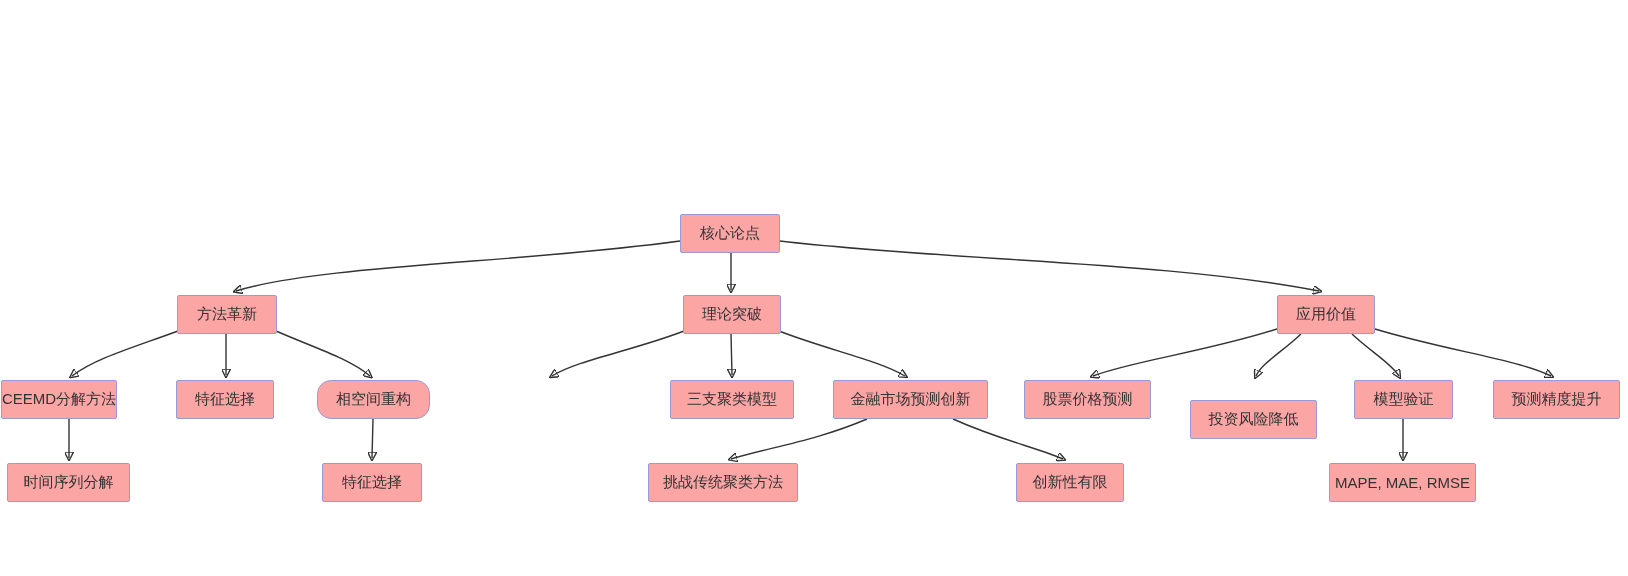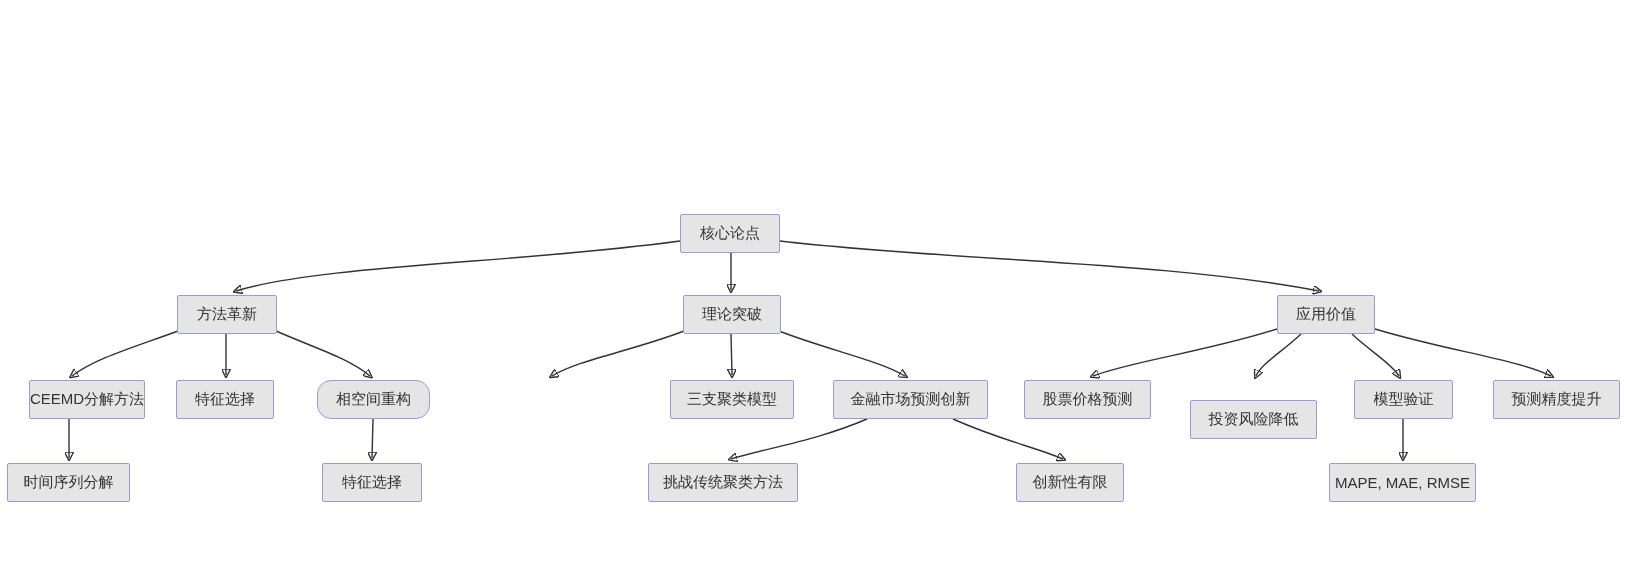--- a/index.html
+++ b/index.html
@@ -24,21 +24,21 @@
   }
   .edges-layer path {
     fill: none;
     stroke: #333333;
     stroke-width: 1.4;
   }
   .node {
     position: absolute;
     box-sizing: border-box;
     height: 39px;
-    background: #e5e5e5;
+    background: #fca5a5;
     border: 1px solid #9a99d9;
     border-radius: 2px;
     color: #333333;
     font-size: 15px;
     display: flex;
     align-items: center;
     justify-content: center;
     white-space: nowrap;
     text-align: center;
   }
@@ -73,21 +73,21 @@
     <path d="M953,419 C1000,440 1035,447 1063,459" marker-end="url(#arrow)"></path>
     <path d="M1403,419 L1403,458" marker-end="url(#arrow)"></path>
   </svg>
 
   <div class="node" style="left:680px; top:214px; width:100px;">核心论点</div>
 
   <div class="node" style="left:177px; top:295px; width:100px;">方法革新</div>
   <div class="node" style="left:683px; top:295px; width:98px;">理论突破</div>
   <div class="node" style="left:1277px; top:295px; width:98px;">应用价值</div>
 
-  <div class="node" style="left:1px; top:380px; width:116px;margin-left:28px;">CEEMD分解方法</div>
+  <div class="node" style="left:1px; top:380px; width:116px;">CEEMD分解方法</div>
   <div class="node" style="left:176px; top:380px; width:98px;">特征选择</div>
   <div class="node" style="left:317px; top:380px; width:113px;border-radius:14px;">相空间重构</div>
   <div class="node" style="left:670px; top:380px; width:124px;">三支聚类模型</div>
   <div class="node" style="left:833px; top:380px; width:155px;">金融市场预测创新</div>
   <div class="node" style="left:1024px; top:380px; width:127px;">股票价格预测</div>
   <div class="node" style="left:1190px; top:380px; width:127px;margin-top:20px;">投资风险降低</div>
   <div class="node" style="left:1354px; top:380px; width:99px;">模型验证</div>
   <div class="node" style="left:1493px; top:380px; width:127px;">预测精度提升</div>
 
   <div class="node" style="left:7px; top:463px; width:123px;">时间序列分解</div>

